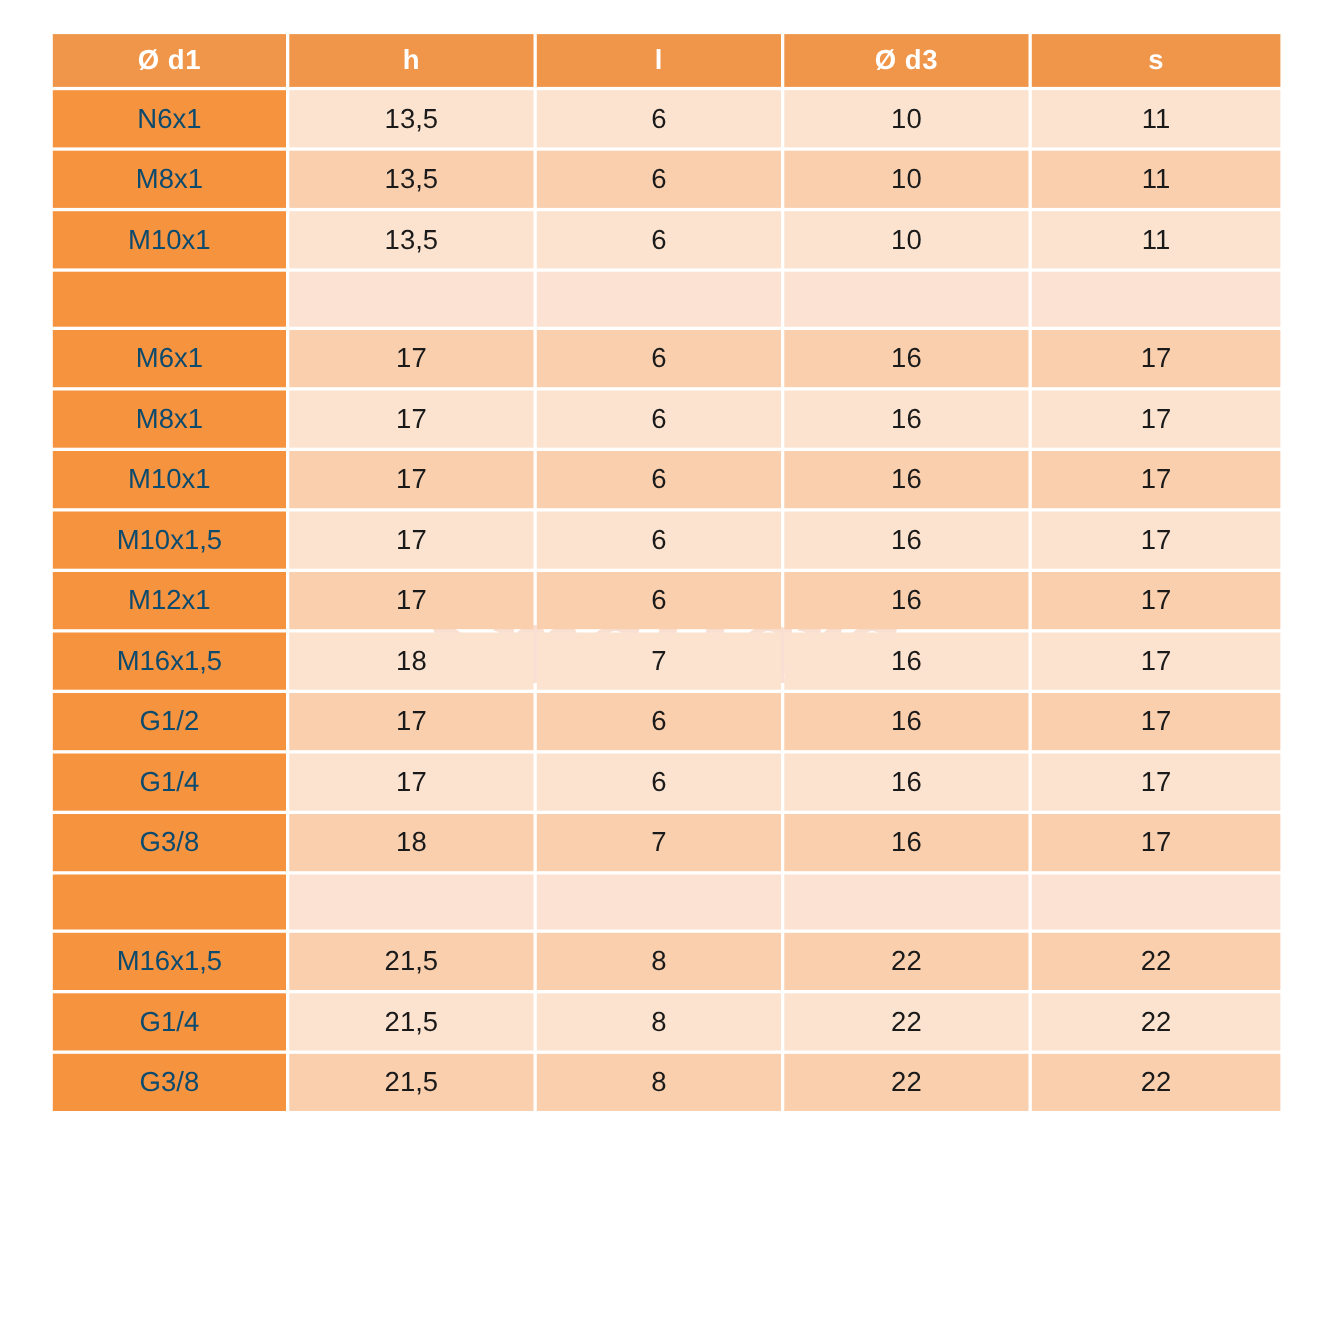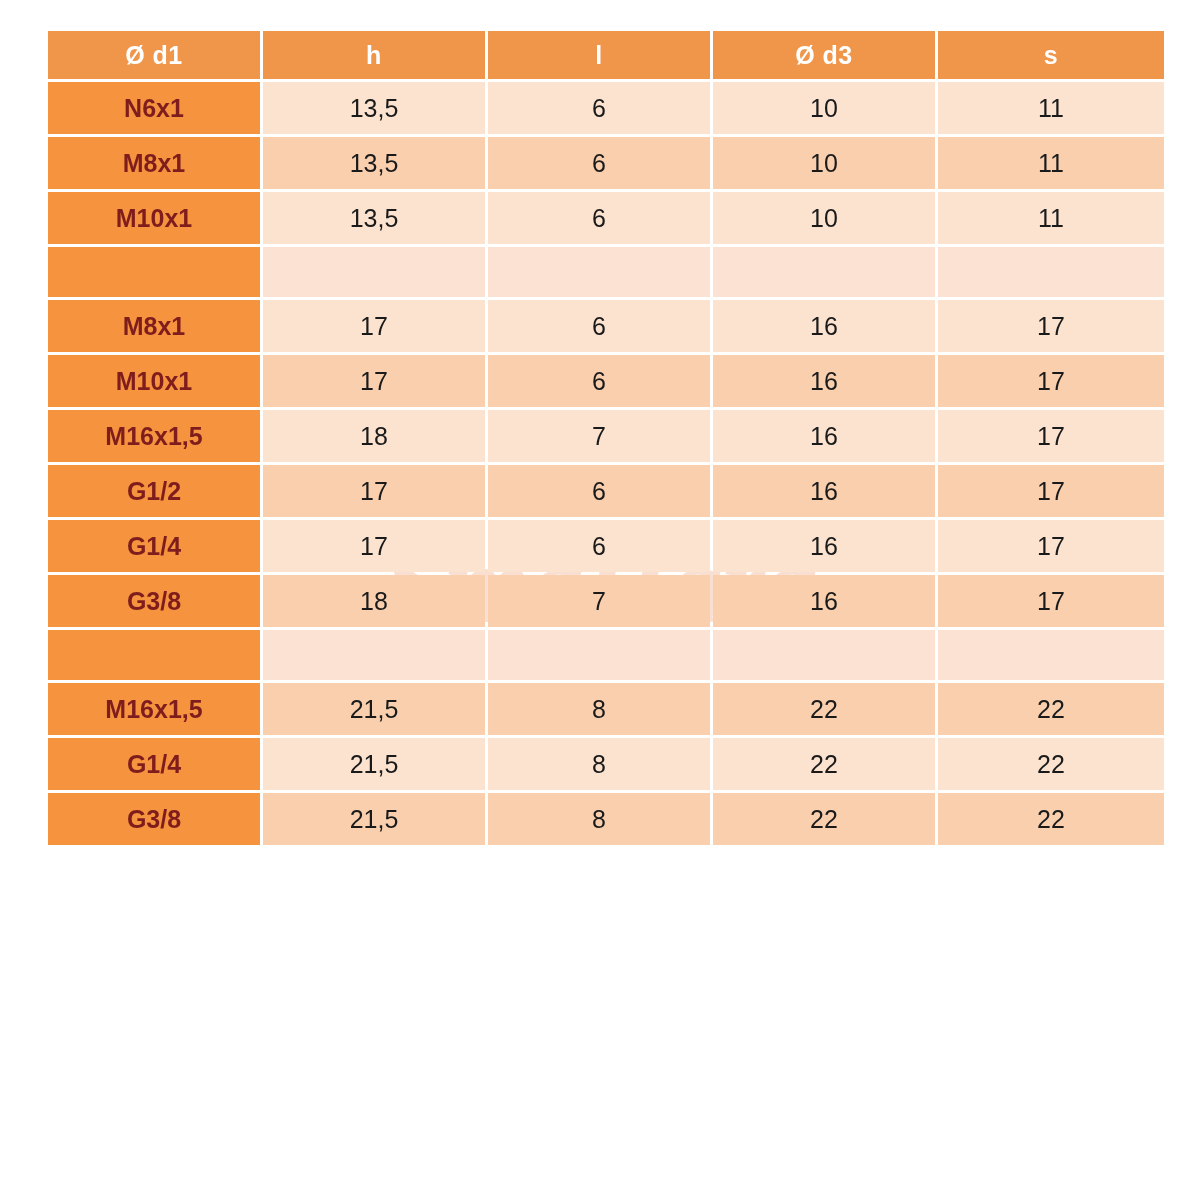--- a/index.html
+++ b/index.html
@@ -58,23 +58,23 @@
   }
   th.col-d1 { width: 212px; margin-top: 11px; }
   th.col-h  { width: 222px; }
   th.col-l  { width: 222px; }
   th.col-d3 { width: 222px; }
   th.col-s  { width: 226px; }
 
   td.rowhead {
     height: 52px;
     background: #F5933F;
-    color: #7f1d1d;
+    color: #0c4a6e;
     font-size: 25px;
-    font-weight: bold;
+    font-weight: normal;
   }
   td.val {
     height: 52px;
     font-size: 25px;
     color: #1a1a1a;
   }
   tr.shade-a td.val { background: #FCE3D0; }
   tr.shade-b td.val { background: #F9CFAE; }
   tr.blank td.rowhead { background: #F5933F; height: 50px; }
   tr.blank td.val { background: #FBE2D2; height: 50px; }
@@ -118,29 +118,50 @@
         <td class="val">10</td>
         <td class="val">11</td>
       </tr>
       <tr class="blank shade-a">
         <td class="rowhead"></td>
         <td class="val"></td>
         <td class="val"></td>
         <td class="val"></td>
         <td class="val"></td>
       </tr>
+      <tr class="shade-b">
+        <td class="rowhead">M6x1</td>
+        <td class="val">17</td>
+        <td class="val">6</td>
+        <td class="val">16</td>
+        <td class="val">17</td>
+      </tr>
       <tr class="shade-a">
         <td class="rowhead">M8x1</td>
         <td class="val">17</td>
         <td class="val">6</td>
         <td class="val">16</td>
         <td class="val">17</td>
       </tr>
       <tr class="shade-b">
         <td class="rowhead">M10x1</td>
+        <td class="val">17</td>
+        <td class="val">6</td>
+        <td class="val">16</td>
+        <td class="val">17</td>
+      </tr>
+      <tr class="shade-a">
+        <td class="rowhead">M10x1,5</td>
+        <td class="val">17</td>
+        <td class="val">6</td>
+        <td class="val">16</td>
+        <td class="val">17</td>
+      </tr>
+      <tr class="shade-b">
+        <td class="rowhead">M12x1</td>
         <td class="val">17</td>
         <td class="val">6</td>
         <td class="val">16</td>
         <td class="val">17</td>
       </tr>
       <tr class="shade-a">
         <td class="rowhead">M16x1,5</td>
         <td class="val">18</td>
         <td class="val">7</td>
         <td class="val">16</td>

